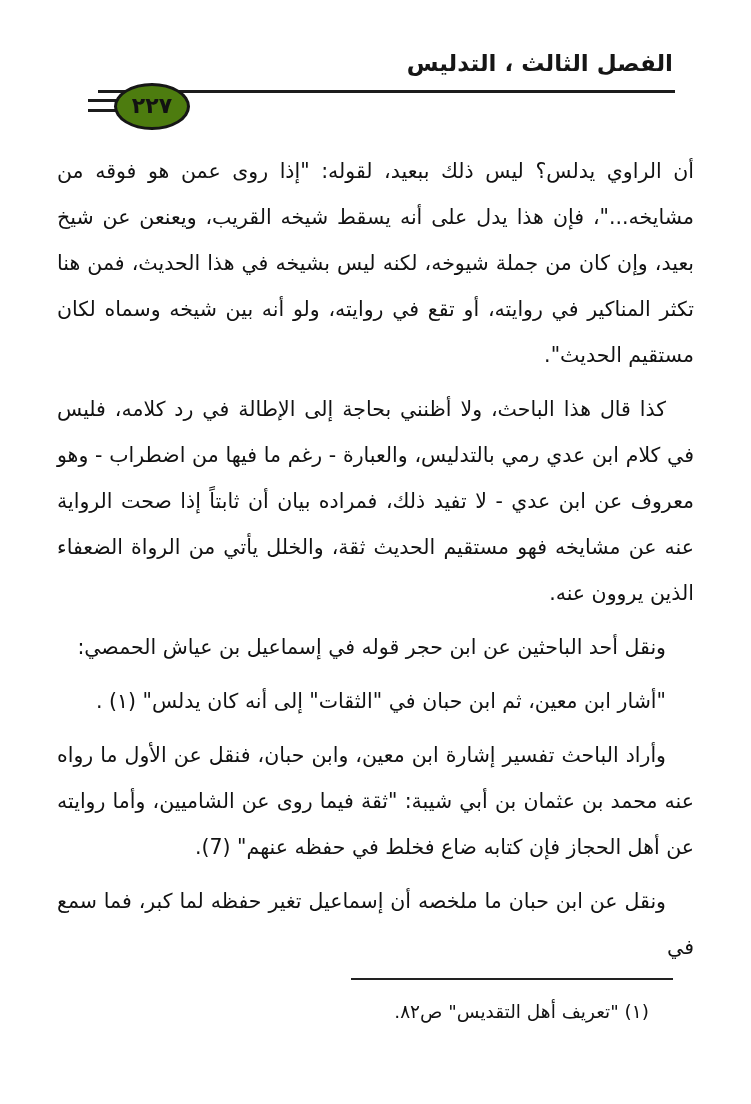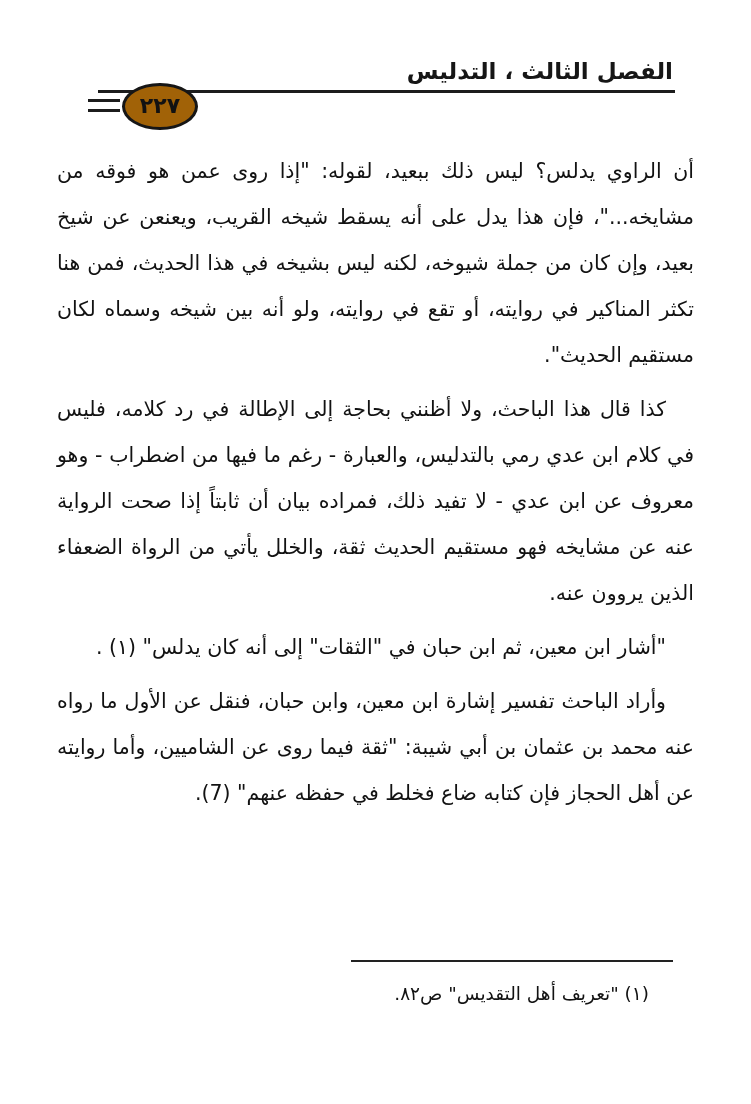--- a/index.html
+++ b/index.html
@@ -25,45 +25,44 @@
   }
   .chapter-title {
     position: absolute;
     top: 50px;
     right: 78px;
     direction: rtl;
     font-size: 23px;
     font-weight: bold;
     letter-spacing: 0.5px;
     color: #161616;
-    margin-top: 8px;
   }
   .header-rule {
     position: absolute;
     top: 90px;
     left: 98px;
     right: 76px;
     border-top: 3px solid #1c1c1c;
   }
   .double-lines {
     position: absolute;
     top: 99px;
     left: 88px;
     width: 32px;
     height: 13px;
     border-top: 3px solid #1c1c1c;
     border-bottom: 3px solid #1c1c1c;
   }
   .page-oval {
     position: absolute;
     top: 83px;
-    left: 122px;
+    left: 114px;
     width: 76px;
     height: 47px;
-    background: #a16207;
+    background: #4d7c0f;
     border: 3px solid #161616;
     border-radius: 50%;
     display: flex;
     align-items: center;
     justify-content: center;
   }
   .page-oval span {
     font-size: 22px;
     font-weight: bold;
     line-height: 1;
@@ -113,22 +112,24 @@
     <div class="header-rule"></div>
     <div class="double-lines"></div>
     <div class="page-oval">
       <span>٢٢٧</span>
     </div>
   </header>
 
   <main class="body-text">
     <p class="para no-indent">أن الراوي يدلس؟ ليس ذلك ببعيد، لقوله: "إذا روى عمن هو فوقه من مشايخه..."، فإن هذا يدل على أنه يسقط شيخه القريب، ويعنعن عن شيخ بعيد، وإن كان من جملة شيوخه، لكنه ليس بشيخه في هذا الحديث، فمن هنا تكثر المناكير في روايته، أو تقع في روايته، ولو أنه بين شيخه وسماه لكان مستقيم الحديث".</p>
     <p class="para">كذا قال هذا الباحث، ولا أظنني بحاجة إلى الإطالة في رد كلامه، فليس في كلام ابن عدي رمي بالتدليس، والعبارة - رغم ما فيها من اضطراب - وهو معروف عن ابن عدي - لا تفيد ذلك، فمراده بيان أن ثابتاً إذا صحت الرواية عنه عن مشايخه فهو مستقيم الحديث ثقة، والخلل يأتي من الرواة الضعفاء الذين يروون عنه.</p>
+    <p class="para">ونقل أحد الباحثين عن ابن حجر قوله في إسماعيل بن عياش الحمصي:</p>
     <p class="para">"أشار ابن معين، ثم ابن حبان في "الثقات" إلى أنه كان يدلس" (١) .</p>
     <p class="para">وأراد الباحث تفسير إشارة ابن معين، وابن حبان، فنقل عن الأول ما رواه عنه محمد بن عثمان بن أبي شيبة: "ثقة فيما روى عن الشاميين، وأما روايته عن أهل الحجاز فإن كتابه ضاع فخلط في حفظه عنهم" (7).</p>
+    <p class="para">ونقل عن ابن حبان ما ملخصه أن إسماعيل تغير حفظه لما كبر، فما سمع في</p>
   </main>
 
   <footer class="footnotes">
     <div class="footnote-divider"></div>
     <p class="footnote">(١) "تعريف أهل التقديس" ص٨٢.</p>
 
   </footer>
 
 </div>
 

